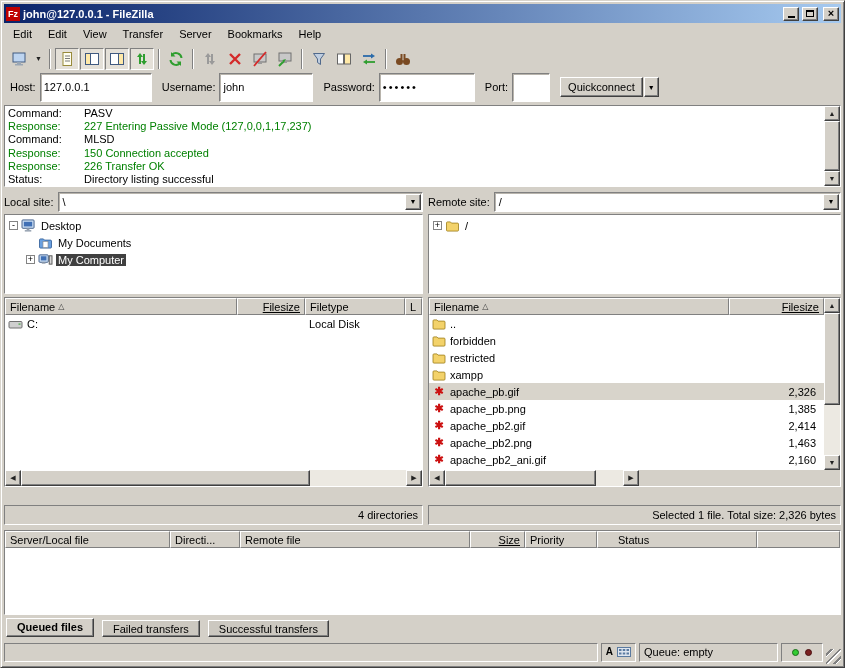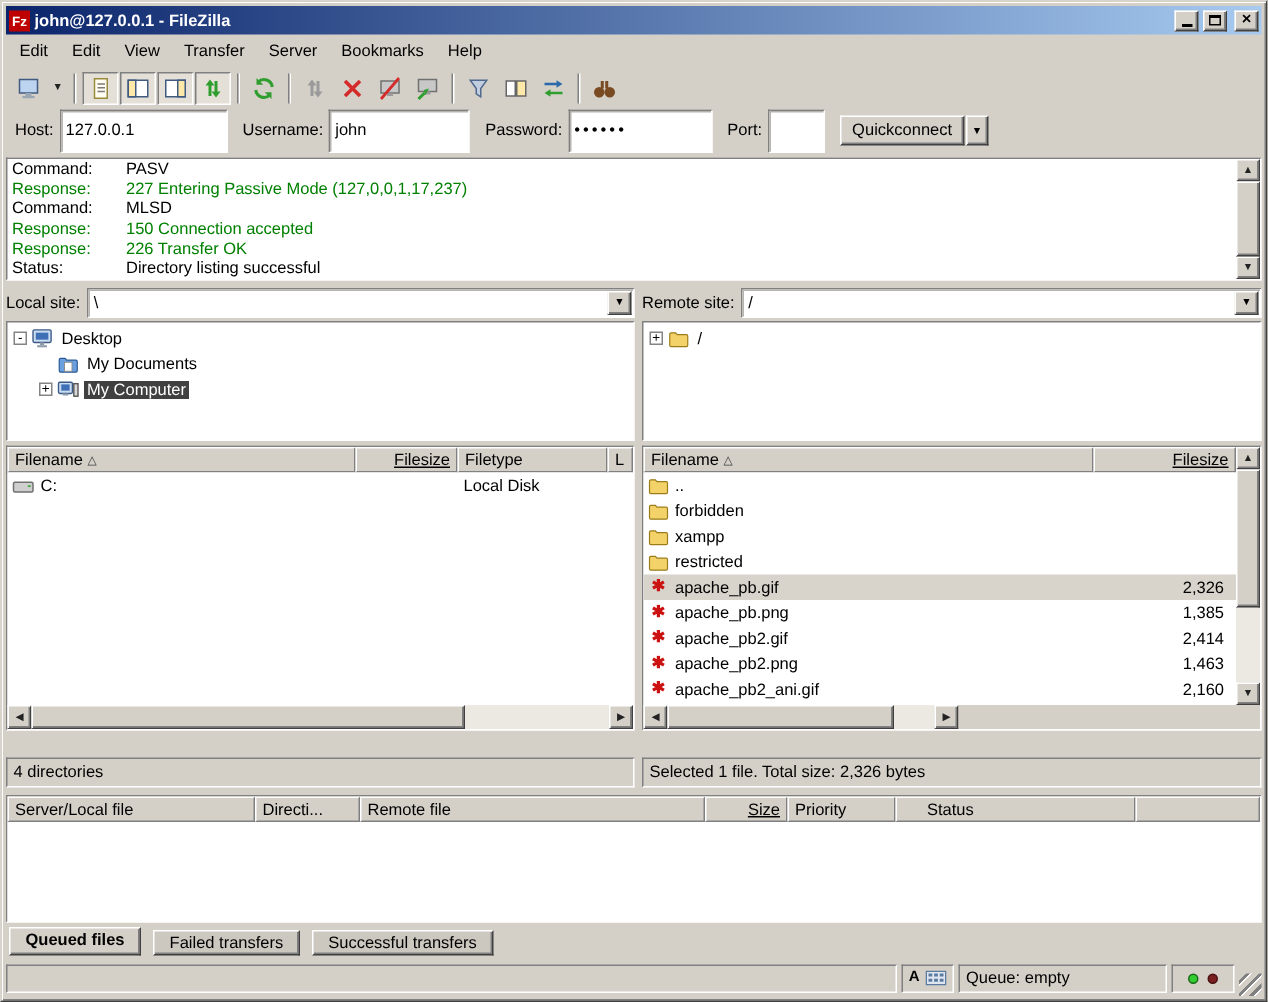--- a/index.html
+++ b/index.html
@@ -121,21 +121,21 @@
   .fname { flex:1; display:flex; align-items:center; gap:4px; padding-left:3px; overflow:hidden; min-width:0; }
   .fsize { flex:0 0 95px; width:95px; text-align:right; padding-right:8px; }
   .lname { flex:0 0 232px; width:232px; display:flex; align-items:center; gap:4px; padding-left:3px; overflow:hidden; }
   .lsize { flex:0 0 68px; width:68px; text-align:right; padding-right:8px; }
   .ltype { flex:0 0 100px; width:100px; padding-left:4px; }
   .c-name { flex:0 0 232px; width:232px; } .c-size { flex:0 0 68px; width:68px; } .c-type { flex:0 0 100px; width:100px; }
   .c-rest { flex:1; } .r-name { flex:1; min-width:0; } .r-size { flex:0 0 95px; width:95px; }
   .icn-ast { flex:0 0 14px; width:14px; text-align:center; color:#cc1111; font-size:11px; font-weight:bold; line-height:1; }
 
   .pane-status { flex:0 0 20px; margin-top:18px; border:1px solid; border-color:#808080 #fff #fff #808080;
-    display:flex; align-items:center; padding:0 4px; }
+    display:flex; align-items:center; padding:0 4px;justify-content:flex-end; }
 
   
   .queuebox { flex:1; margin-top:5px; border:1px solid; border-color:#808080 #fff #fff #808080;
     background:#fff; display:flex; flex-direction:column; min-height:0; }
   .q-name { flex:0 0 165px; width:165px; } .q-dir { flex:0 0 70px; width:70px; }
   .q-remote { flex:0 0 230px; width:230px; } .q-size { flex:0 0 55px; width:55px; }
   .q-prio { flex:0 0 72px; width:72px; } .q-status { flex:0 0 160px; width:160px;padding-left:20px; } .q-rest { flex:1; }
   .queue-body { flex:1; background:#fff; }
 
   
@@ -470,30 +470,30 @@
                   </svg>
                   <span>forbidden</span>
                 </span>
               <span class="fsize"></span>
             </div>
             <div class="frow">
               <span class="fname">
                   <svg width="14" height="12" viewBox="0 0 14 12">
                     <path d="M1 2.8c0-.5.4-.9.9-.9h3l1.1 1.2h6.1c.5 0 .9.4.9.9v6.2c0 .5-.4.9-.9.9H1.9c-.5 0-.9-.4-.9-.9z" fill="#f3d26a" stroke="#9c7c18" stroke-width="0.8"></path>
                   </svg>
-                  <span>xampp</span>
+                  <span>restricted</span>
                 </span>
               <span class="fsize"></span>
             </div>
             <div class="frow">
               <span class="fname">
                   <svg width="14" height="12" viewBox="0 0 14 12">
                     <path d="M1 2.8c0-.5.4-.9.9-.9h3l1.1 1.2h6.1c.5 0 .9.4.9.9v6.2c0 .5-.4.9-.9.9H1.9c-.5 0-.9-.4-.9-.9z" fill="#f3d26a" stroke="#9c7c18" stroke-width="0.8"></path>
                   </svg>
-                  <span>restricted</span>
+                  <span>xampp</span>
                 </span>
               <span class="fsize"></span>
             </div>
             <div class="frow selected">
               <span class="fname">
                   <span class="icn-ast">✱</span>
                   <span>apache_pb.gif</span>
                 </span>
               <span class="fsize">2,326</span>
             </div>

